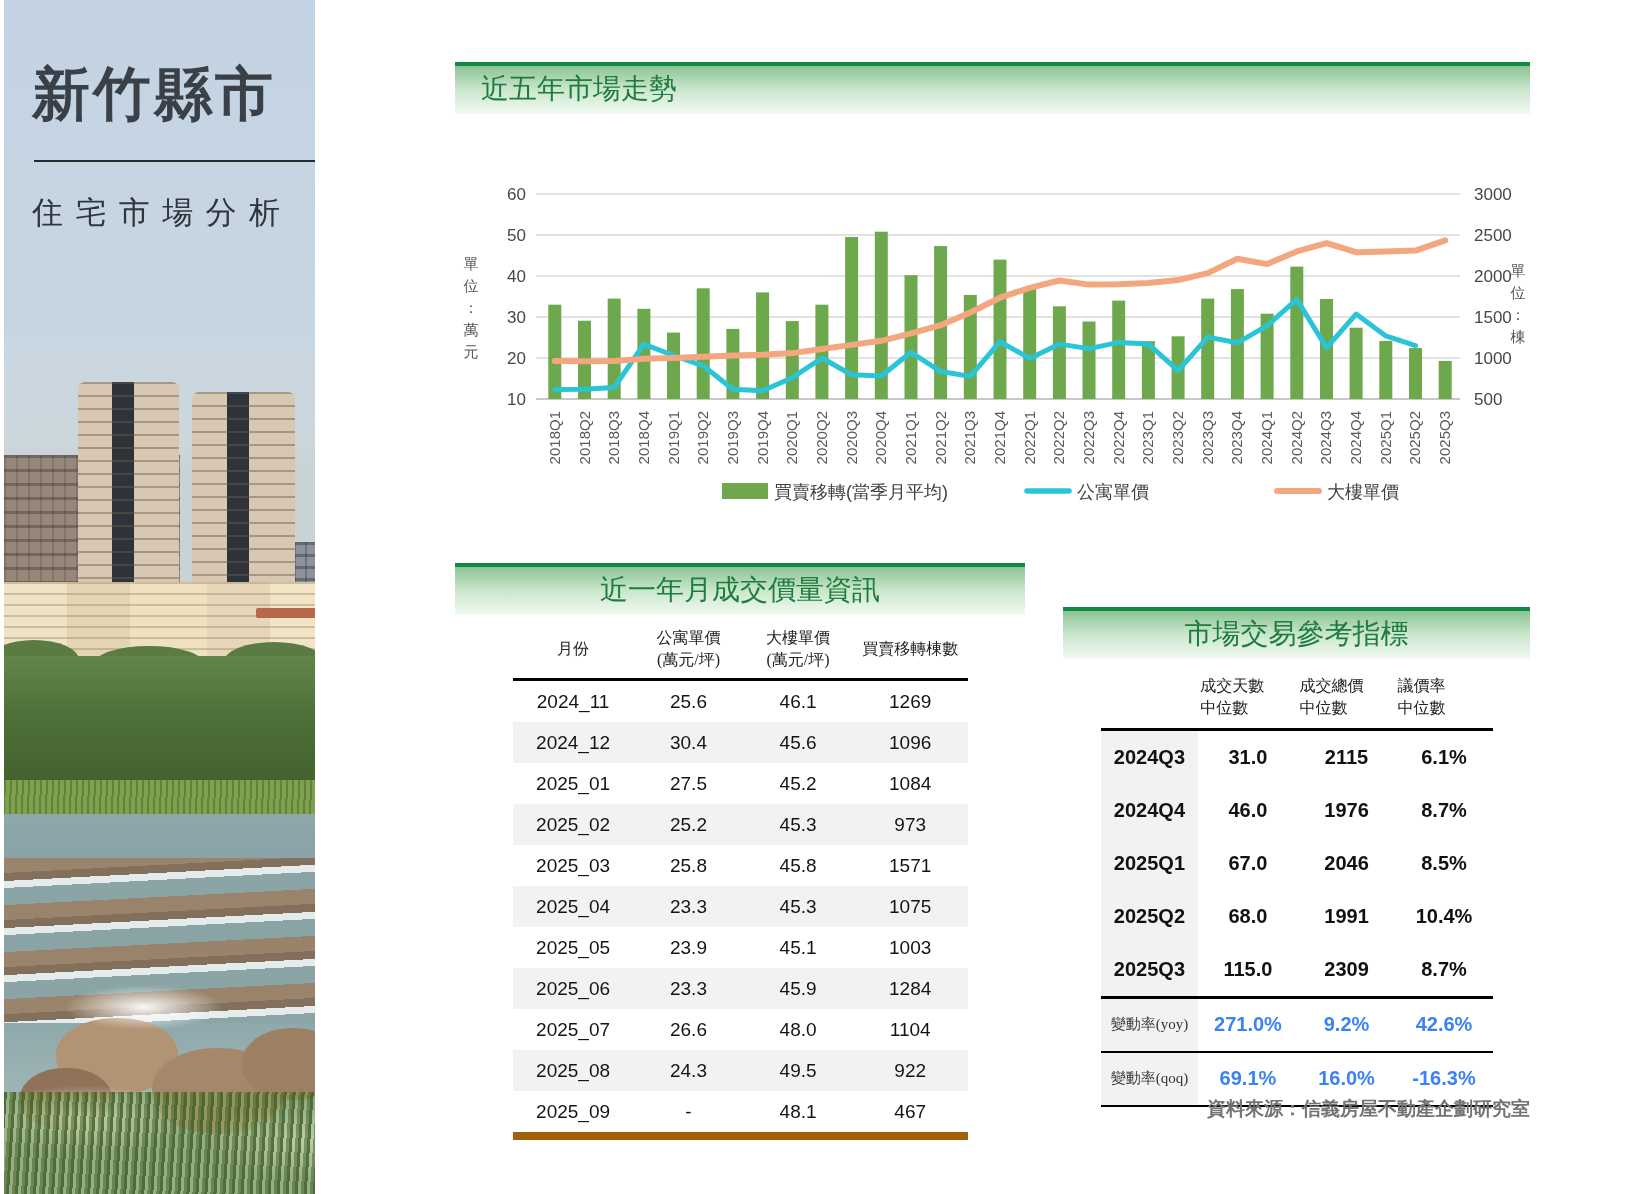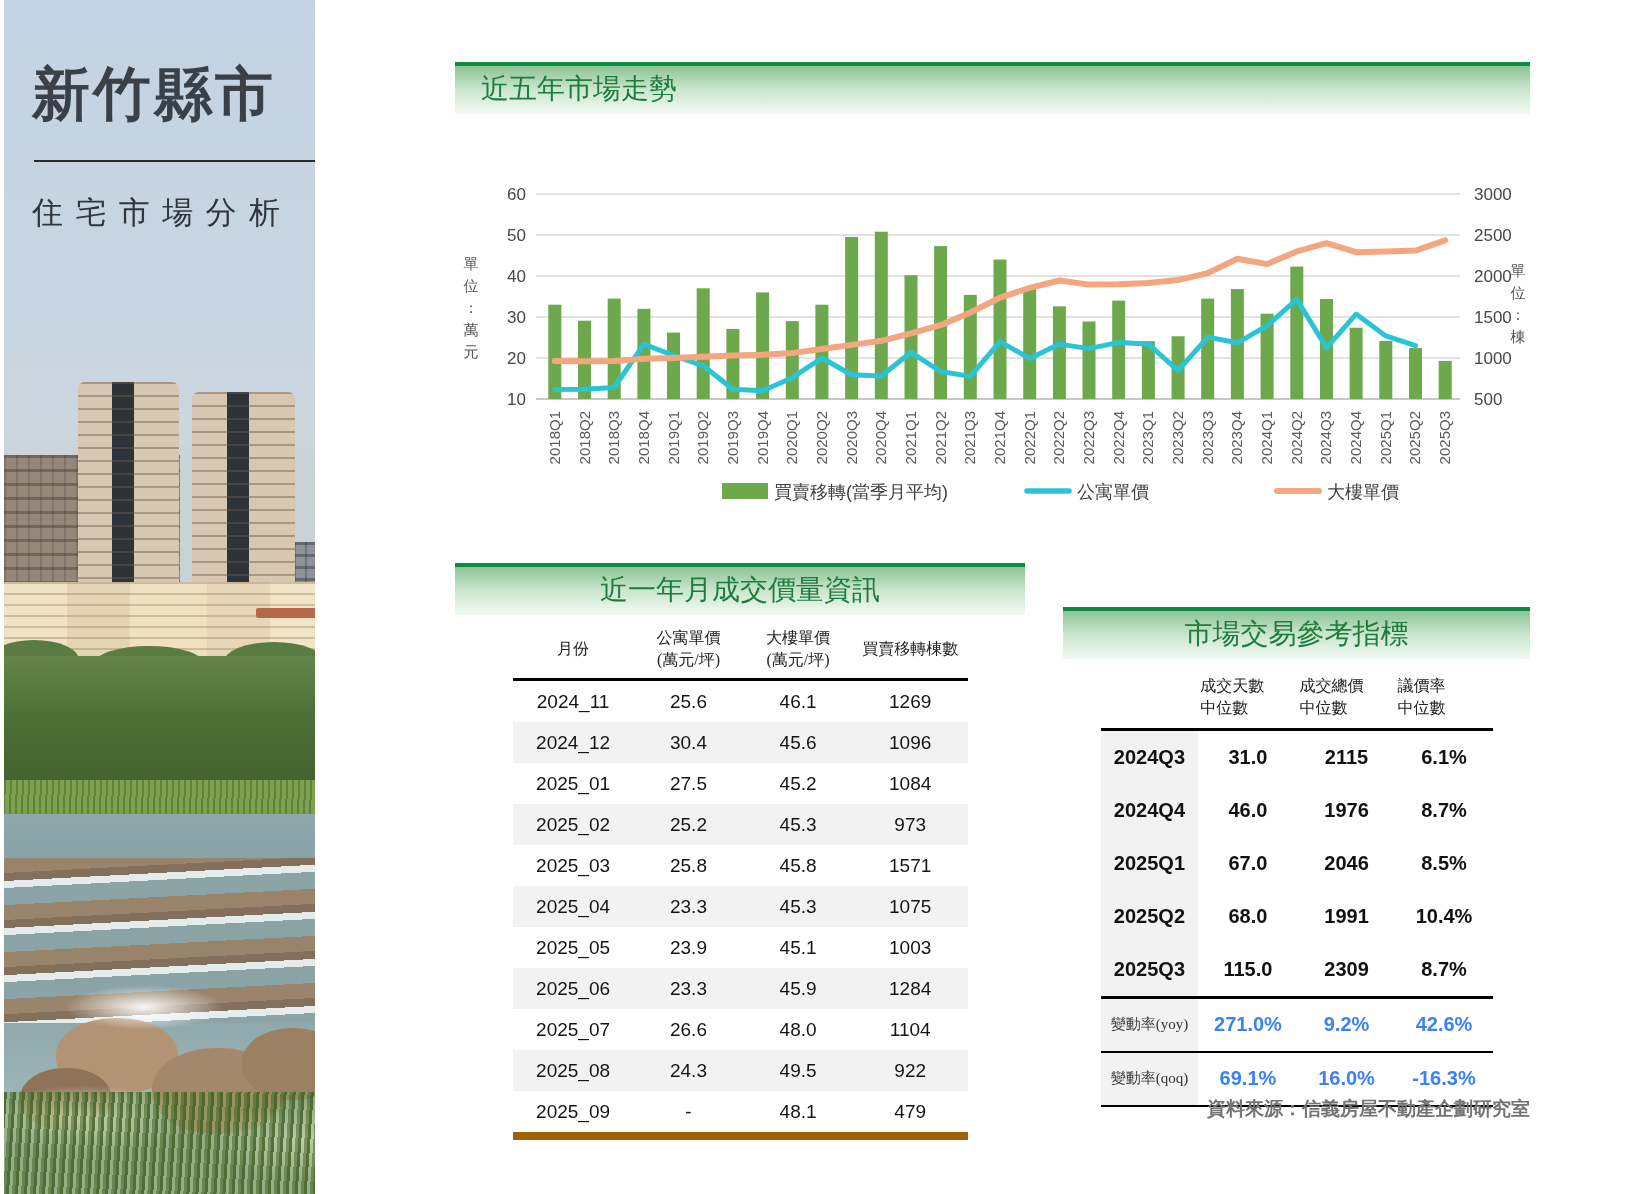--- a/index.html
+++ b/index.html
@@ -318,21 +318,21 @@
             <tr>
               <td>2025_08</td>
               <td>24.3</td>
               <td>49.5</td>
               <td>922</td>
             </tr>
             <tr>
               <td>2025_09</td>
               <td>-</td>
               <td>48.1</td>
-              <td>479</td>
+              <td>467</td>
             </tr>
           </tbody>
       </table>
     </section>
 
     <section class="panel-ind">
       <div class="panel-header center">市場交易參考指標</div>
       <table class="ind-table">
         <thead>
           <tr>

